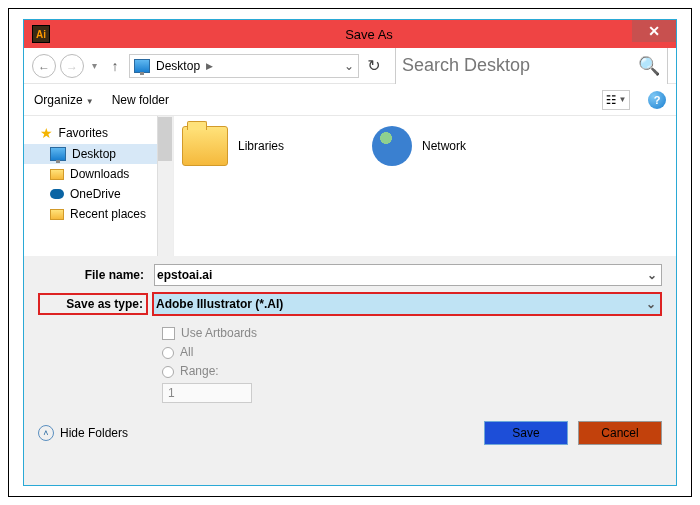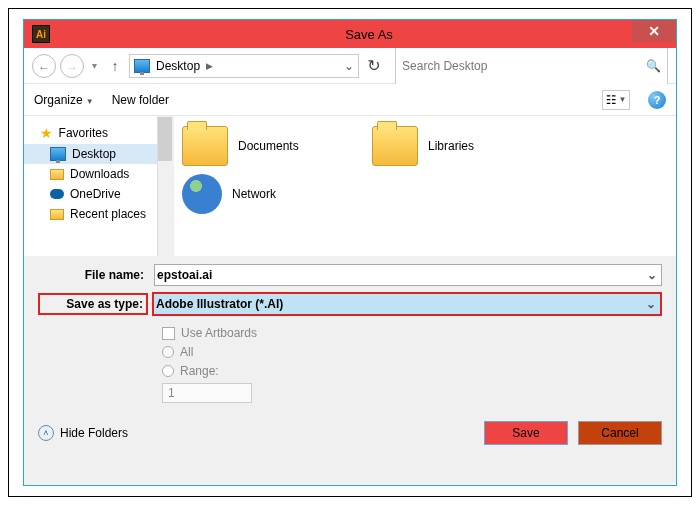--- a/index.html
+++ b/index.html
@@ -14,21 +14,21 @@
   .navrow { background:#fff; height:36px; border-bottom:1px solid #e5e5e5; display:flex; align-items:center; padding:0 8px; gap:4px;}
   .circ { width:24px; height:24px; border:1px solid #bbb; border-radius:50%; display:flex; align-items:center; justify-content:center; color:#777; font-size:12px; background:#fff;}
   .uparrow { width:20px; text-align:center; color:#555; font-size:14px;}
   .crumb { flex:0 0 230px; height:24px; border:1px solid #ccc; background:#fff; display:flex; align-items:center; padding:0 4px; gap:6px; font-size:12px;}
   .mon { width:16px; height:14px; background:linear-gradient(#5fb7f0,#1a7fd0); border:1px solid #2a6aa0; position:relative;}
   .mon::after{content:""; position:absolute; bottom:-3px; left:5px; width:4px; height:3px; background:#888;}
   .crumb .tri{ color:#666; font-size:9px;}
   .crumb .sp{ flex:1;}
   .crumb .drop{ color:#555;}
   .ref { width:22px; text-align:center; color:#444;}
-  .search { flex:1; height:40px; border:1px solid #ccc; background:#fff; display:flex; align-items:center; padding:0 6px; color:#777; font-size:12px; margin-left:6px;}
+  .search { flex:1; height:40px; border:1px solid #ccc; background:#fff; display:flex; align-items:center; padding:0 6px; color:#777; font-size:18px; margin-left:6px;}
   .search .sp2{flex:1;}
   .toolbar { height:32px; background:#fff; border-bottom:1px solid #e8e8e8; display:flex; align-items:center; padding:0 10px; gap:18px; font-size:12px;}
   .toolbar .tri{ font-size:8px; color:#555; margin-left:3px;}
   .toolbar .sp{flex:1;}
   .vicon{ width:28px; height:20px; border:1px solid #ccc; display:flex; align-items:center; justify-content:center;}
   .help{ width:18px;height:18px;border-radius:50%; background:radial-gradient(circle at 30% 30%, #7fc8f5,#1a7fd0); color:#fff; font-size:11px; font-weight:bold; display:flex;align-items:center;justify-content:center;}
   .body { flex:0 0 140px; display:flex; background:#fff;}
   .side { width:150px; border-right:1px solid #eee; padding:6px 0; font-size:12px; position:relative;}
   .scrolltrack{ position:absolute; right:0; top:0; bottom:0; width:16px; background:#f0f0f0; border-left:1px solid #ddd;}
   .thumb{ position:absolute; right:1px; top:1px; width:14px; height:44px; background:#cfcfcf;}
@@ -42,30 +42,30 @@
   .pc{ width:46px;height:40px; background:linear-gradient(#9fc9ee,#3a80c0); border:1px solid #3a6aa0; border-radius:3px;}
   .globe{ width:40px;height:40px;border-radius:50%;background:radial-gradient(circle at 35% 30%, #8fd08f 0 15%, #3a80d0 16% 100%);}
   .formarea{ background:#f0f0f0; padding:8px 14px 0 14px; font-size:12px;}
   .frow{ display:flex; align-items:center; margin-bottom:6px; gap:6px;font-weight:bold;}
   .flabel{ width:110px; text-align:right; padding-right:4px;}
   .finput{ flex:1; height:22px; border:1px solid #aaa; background:#fff; display:flex; align-items:center; padding:0 2px; position:relative;}
   .finput .dd{ position:absolute; right:4px; color:#555;}
   .hl-label{ border:2px solid #d22; padding:2px 3px; margin-right:-2px;}
   .hl-input{ border:2px solid #d22; background:#bfe3f4; height:24px;}
   .opts{ margin-left:124px; display:flex; flex-direction:column; gap:5px; color:#888; padding:4px 0 8px;}
-  .opt{ display:flex; align-items:center; gap:6px;}
+  .opt{ display:flex; align-items:flex-end; gap:6px;}
   .cb{ width:13px;height:13px;border:1px solid #aaa; background:#fff;}
   .rb{ width:12px;height:12px;border:1px solid #aaa;border-radius:50%;background:#fff;}
   .rangebox{ width:90px;height:20px;border:1px solid #ccc; background:#fafafa; padding:0 5px; display:flex; align-items:center;}
   .footer{ display:flex; align-items:center; padding:10px 14px 12px; gap:10px;}
   .hide{ display:flex; align-items:center; gap:6px; font-size:12px;}
   .chev{ width:16px;height:16px;border:1px solid #5a8fc0;border-radius:50%;display:flex;align-items:center;justify-content:center;color:#2a6aa0;font-size:9px;}
   .footer .sp{flex:1;}
   .btn{ width:84px; height:24px; border:1px solid #999; background:#c2410c; font-size:12px; display:flex;align-items:center;justify-content:center;}
-  .btn.primary{ background:#ef4444; border-color:#6fa8d8;}
+  .btn.primary{ background:#1d4ed8; border-color:#6fa8d8;}
   .cloud{width:14px;height:10px;background:#0a64a4;border-radius:5px;position:relative;display:inline-block;}
   .folder-sm{width:14px;height:11px;background:linear-gradient(#ffe27a,#f5b93c);border:1px solid #d29a2a;display:inline-block;}
   .sep{font-size:10px;color:#888;margin:0 4px;}
 </style>
 </head>
 <body>
 
 <div class="outer">
  <div class="win">
   <div class="titlebar">
@@ -126,24 +126,20 @@
         <span class="folder-sm"></span>
         <span>Recent places</span>
       </div>
       <div class="scrolltrack">
             <div class="thumb"></div>
           </div>
     </div>
     <div class="content">
       <div class="item">
         <div class="bigfolder"></div>
-        <span>Documents</span>
-      </div>
-      <div class="item">
-        <div class="bigfolder"></div>
         <span>Libraries</span>
       </div>
       <div class="item">
         <div class="globe"></div>
         <span>Network</span>
       </div>
     </div>
   </div>
 
   <div class="formarea">

